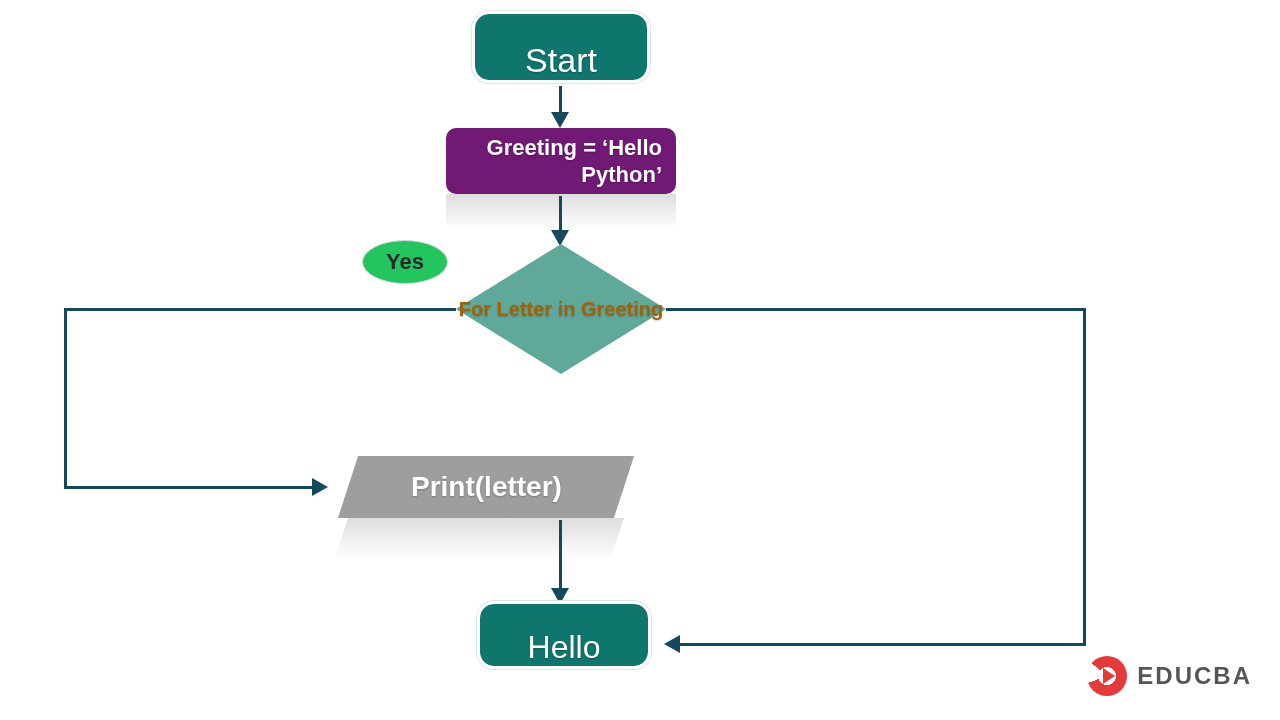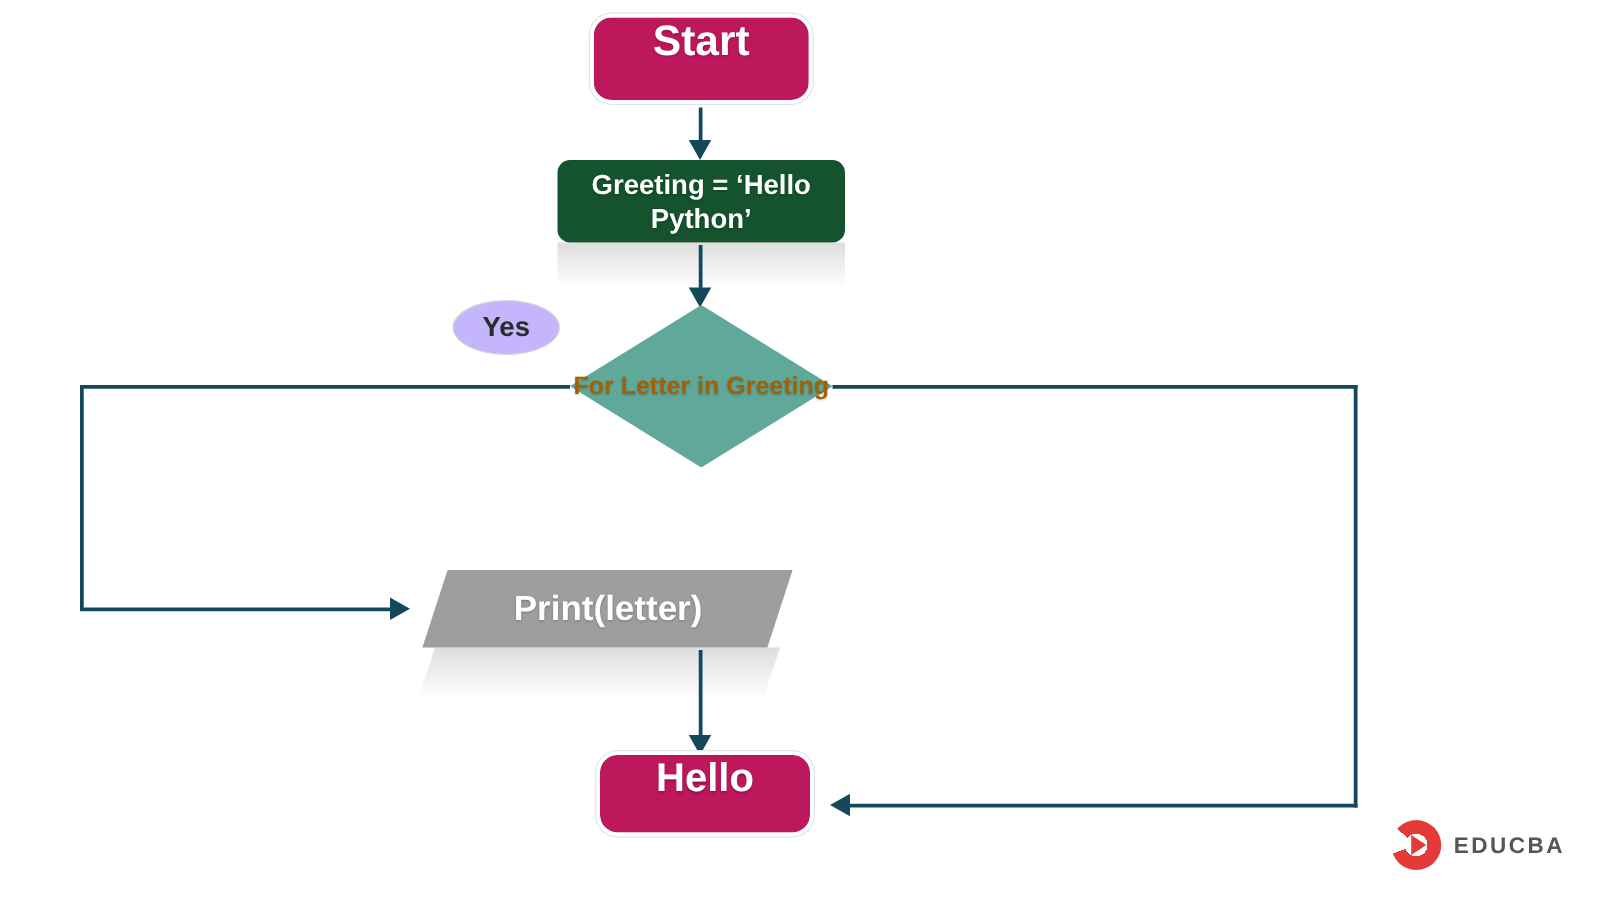--- a/index.html
+++ b/index.html
@@ -11,44 +11,44 @@
     position: relative;
     overflow: hidden;
   }
   .canvas { position: absolute; inset: 0; }
 
   
   .node { position: absolute; }
 
   
   .terminal {
-    background: #be185d;
+    background: #0f766e;
     color: #ffffff;
     border-radius: 14px;
     outline: 3px solid #ffffff;
     box-shadow: 0 0 0 4px #dfe6ea;
     display: flex;
-    align-items: flex-start;
-    justify-content: center;
-    font-weight: 700;
+    align-items: flex-end;
+    justify-content: center;
+    font-weight: 400;
     font-size: 34px;
     text-shadow: 0 1px 2px rgba(0,0,0,0.25);
   }
 
   
   .process {
-    background: #14532d;
+    background: #701a75;
     color: #ffffff;
     border-radius: 10px;
     display: flex;
     align-items: center;
     justify-content: center;
     font-weight: 600;
     font-size: 22px;
-    text-align: center;
+    text-align: right;
     line-height: 1.25;
     text-shadow: 0 1px 2px rgba(0,0,0,0.25);
     padding: 6px 14px;
   }
 
   .reflection {
     position: absolute;
     width: 100%;
     height: 40px;
     top: 100%;
@@ -106,21 +106,21 @@
     top: 100%;
     left: 0;
     background: linear-gradient(to bottom, rgba(158,158,158,0.35), rgba(158,158,158,0));
     transform: skewX(-18deg) scaleY(0.9);
     transform-origin: top;
   }
 
   
   .oval {
     position: absolute;
-    background: #c4b5fd;
+    background: #22c55e;
     border: 1px solid #d0d6da;
     border-radius: 50%;
     width: 86px;
     height: 44px;
     display: flex;
     align-items: center;
     justify-content: center;
     font-size: 22px;
     font-weight: 600;
     color: #2b2b2b;
@@ -159,21 +159,21 @@
   .logo {
     position: absolute;
     right: 28px;
     bottom: 24px;
     display: flex;
     align-items: center;
     gap: 10px;
     color: #555;
     font-weight: 600;
     letter-spacing: 2px;
-    font-size: 18px;
+    font-size: 24px;
   }
   .logo-mark {
     width: 40px; height: 40px;
     border-radius: 50%;
     background:
       radial-gradient(circle at 50% 50%, #ffffff 0 9px, transparent 9px),
       conic-gradient(from 310deg, #e43b3a 0 300deg, transparent 300deg 360deg);
     position: relative;
   }
   .logo-mark::after{

